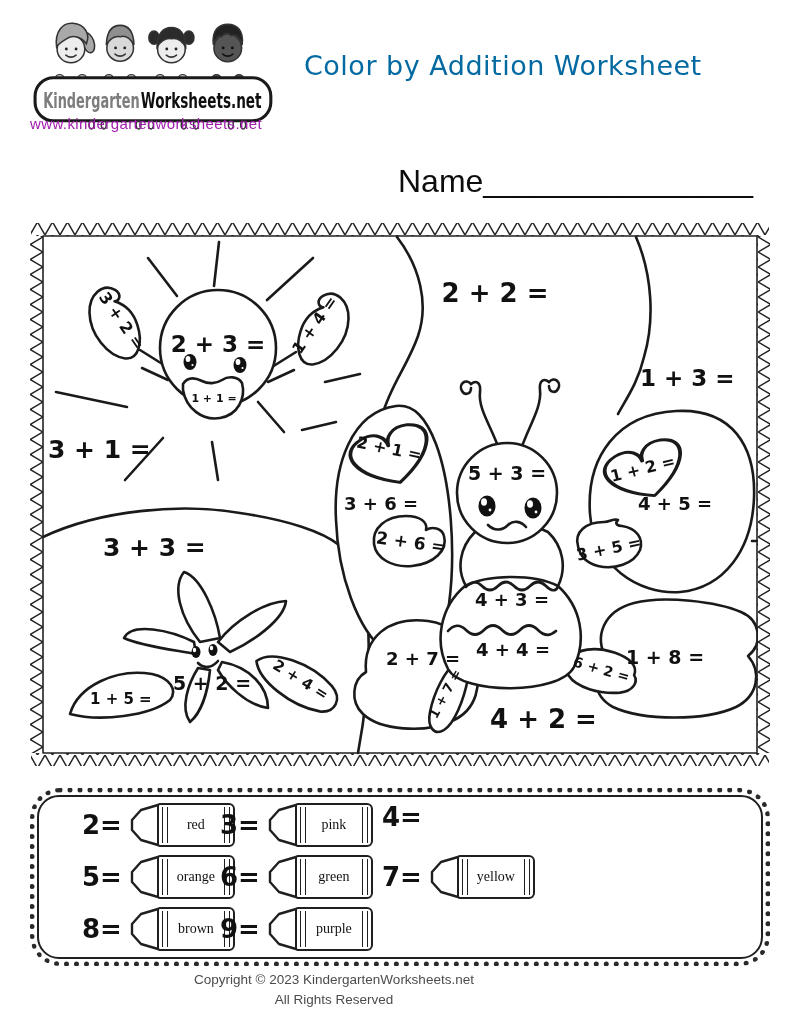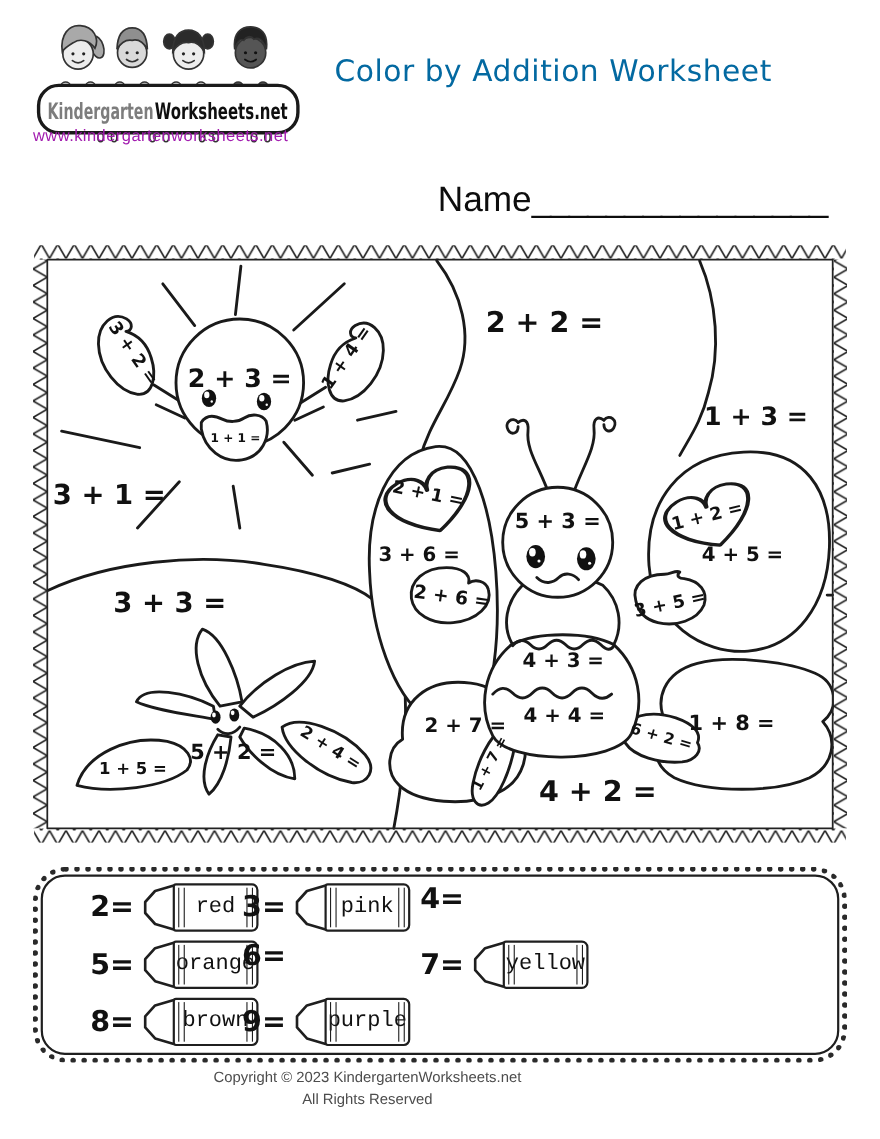--- a/index.html
+++ b/index.html
@@ -22,21 +22,21 @@
   .key-inner{position:absolute;left:7px;top:7px;right:7px;bottom:7px;border:2.5px solid #1f1f1f;border-radius:22px;background:#fff;}
   .key-item{position:absolute;display:flex;align-items:center;gap:7px;}
   .key-num{font-family:"DejaVu Sans",sans-serif;font-weight:bold;font-size:26px;color:#111;}
   .crayon{display:flex;align-items:center;}
   .crayon-tip{display:block;}
   .crayon-body{position:relative;width:74px;height:40px;border:2.5px solid #1f1f1f;border-radius:3px 6px 6px 3px;
                display:flex;align-items:center;justify-content:center;background:#fff;margin-left:-2px;}
   .crayon-body::before,.crayon-body::after{content:"";position:absolute;top:2px;bottom:2px;width:4px;
                border-left:1.6px solid #1f1f1f;border-right:1.6px solid #1f1f1f;}
   .crayon-body::before{left:3px;} .crayon-body::after{right:3px;}
-  .crayon-word{font-family:Liberation Mono, monospace;font-size:20px;color:#111;line-height:1;}
+  .crayon-word{font-family:Liberation Serif, serif;font-size:14px;color:#111;line-height:1;}
   
   .footer{position:absolute;left:0;top:970px;width:668px;text-align:center;
           font-size:13.5px;color:#4c4c4c;line-height:20px;}
 </style>
 </head>
 <body>
 
 <div class="page">
 
   <div class="logo">
@@ -295,20 +295,28 @@
         <svg class="crayon-tip" width="30" height="46" viewBox="0 0 30 46">
             <path d="M29,3 L12,8 L3,18 L3,28 L12,38 L29,43" fill="#fff" stroke="#1f1f1f" stroke-width="2.4" stroke-linejoin="round"></path>
           </svg>
         <span class="crayon-body">
             <span class="crayon-word">orange</span>
           </span>
       </span>
     </div>
     <div class="key-item" style="left:190px;top:66px;">
       <span class="key-num">6=</span>
+      <span class="crayon">
+        <svg class="crayon-tip" width="30" height="46" viewBox="0 0 30 46">
+            <path d="M29,3 L12,8 L3,18 L3,28 L12,38 L29,43" fill="#fff" stroke="#1f1f1f" stroke-width="2.4" stroke-linejoin="round"></path>
+          </svg>
+        <span class="crayon-body">
+            <span class="crayon-word">green</span>
+          </span>
+      </span>
     </div>
     <div class="key-item" style="left:352px;top:66px;">
       <span class="key-num">7=</span>
       <span class="crayon">
         <svg class="crayon-tip" width="30" height="46" viewBox="0 0 30 46">
             <path d="M29,3 L12,8 L3,18 L3,28 L12,38 L29,43" fill="#fff" stroke="#1f1f1f" stroke-width="2.4" stroke-linejoin="round"></path>
           </svg>
         <span class="crayon-body">
             <span class="crayon-word">yellow</span>
           </span>

